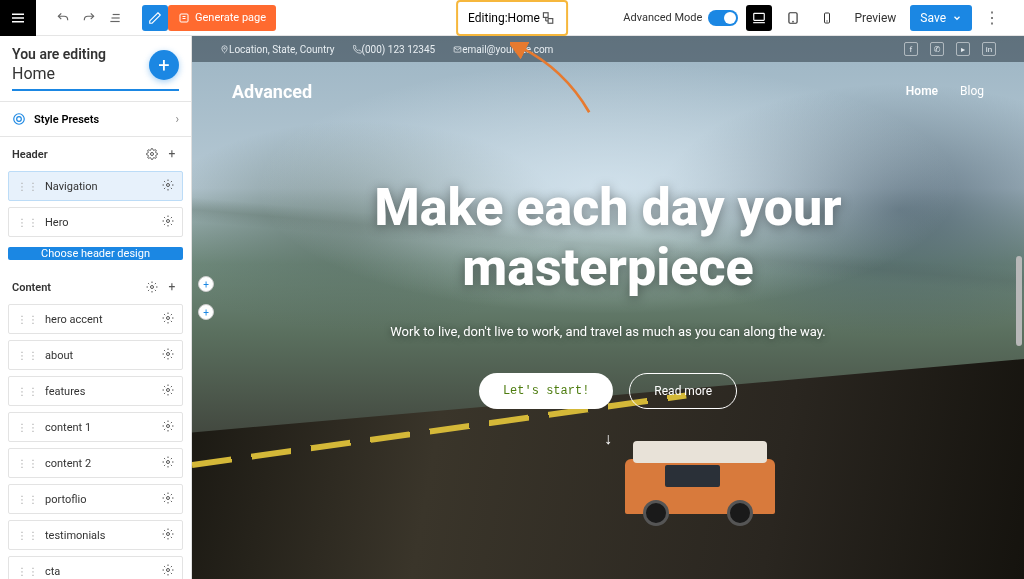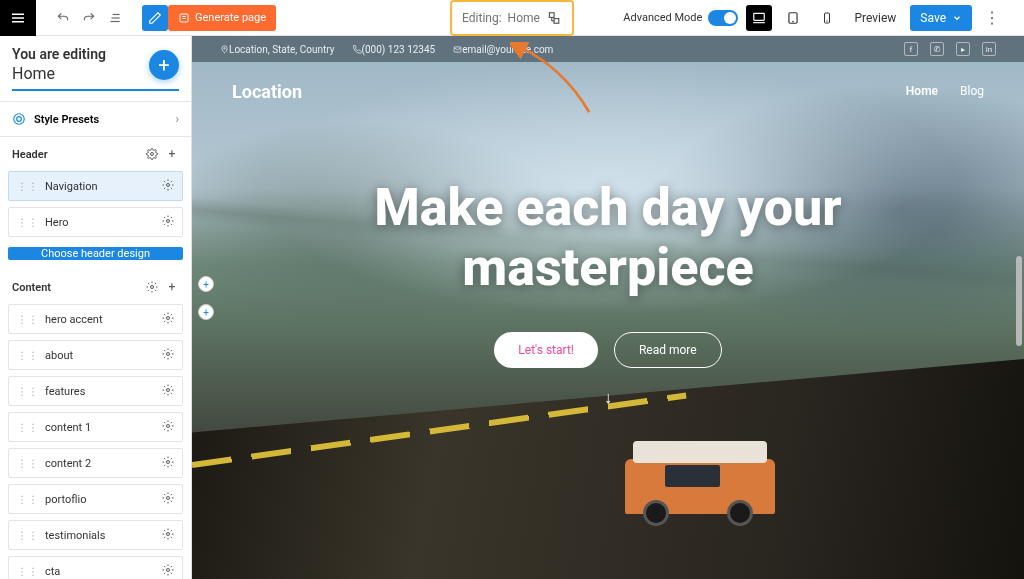--- a/index.html
+++ b/index.html
@@ -5,21 +5,21 @@
 * { box-sizing: border-box; margin: 0; padding: 0; }
 html, body { width: 1024px; height: 579px; font-family: -apple-system, BlinkMacSystemFont, "Segoe UI", Roboto, Arial, sans-serif; overflow: hidden; background: #f5f5f5; }
 .topbar { height: 36px; background: #fff; display: flex; align-items: center; border-bottom: 1px solid #e5e5e5; position: relative; }
 .hamburger { width: 36px; height: 36px; background: #000; display: flex; align-items: center; justify-content: center; cursor: pointer; }
 .hamburger svg { width: 18px; height: 18px; }
 .history-btn { width: 26px; height: 26px; display: flex; align-items: center; justify-content: center; cursor: pointer; color: #666; }
 .history-btn svg { width: 14px; height: 14px; }
 .sq-btn { width: 26px; height: 26px; border-radius: 3px; display: flex; align-items: center; justify-content: center; cursor: pointer; }
 .sq-blue { background: #1b87e3; color: #fff; margin-left: 14px; }
 .generate-btn { height: 26px; background: #ff6a2f; color: #fff; font-size: 11px; padding: 0 10px; border-radius: 3px; display: flex; align-items: center; gap: 5px; cursor: pointer; }
-.editing-pill { position: absolute; left: 50%; transform: translateX(-50%); height: 32px; border: 2px solid #f6b73c; border-radius: 4px; display: flex; align-items: center; padding: 16px 10px; gap: 6px; font-size: 12px; color: #737373; }
+.editing-pill { position: absolute; left: 50%; transform: translateX(-50%); height: 32px; border: 2px solid #f6b73c; border-radius: 4px; display: flex; align-items: center; padding: 16px 10px; gap: 0; font-size: 12px; color: #000000; }
 .editing-pill .pages-icon { width: 16px; height: 16px; display: flex; align-items: center; justify-content: center; color: #555; cursor: pointer; }
 .tooltip { position: absolute; top: 40px; left: 50%; transform: translateX(-50%); background: #333; color: #fff; font-size: 10px; padding: 4px 8px; border-radius: 3px; white-space: nowrap; }
 .top-right { margin-left: auto; display: flex; align-items: center; gap: 8px; padding-right: 20px; }
 .adv-mode { display: flex; align-items: center; gap: 6px; font-size: 11px; color: #333; }
 .toggle { width: 30px; height: 16px; background: #1b87e3; border-radius: 8px; position: relative; cursor: pointer; }
 .toggle::after { content: ""; width: 12px; height: 12px; background: #fff; border-radius: 50%; position: absolute; right: 2px; top: 2px; }
 .device-btn { width: 26px; height: 26px; display: flex; align-items: center; justify-content: center; color: #333; cursor: pointer; }
 .device-btn.active { background: #000; color: #fff; border-radius: 3px; }
 .preview { font-size: 12px; color: #333; cursor: pointer; padding: 0 6px; }
 .save-btn { height: 26px; background: #1b87e3; color: #fff; font-size: 12px; padding: 0 10px; border-radius: 3px; display: flex; align-items: center; gap: 6px; cursor: pointer; }
@@ -69,21 +69,21 @@
 .site-nav { position: relative; height: 58px; display: flex; align-items: center; padding: 0 40px; color: #fff; }
 .brand { font-size: 18px; font-weight: 700; }
 .nav-links { margin-left: auto; display: flex; gap: 22px; font-size: 12px; }
 .nav-links span { cursor: pointer; }
 .nav-links .active { font-weight: 600; }
 .hero-content { position: relative; text-align: center; color: #fff; margin-top: 58px; padding: 0 40px; }
 .hero-title { font-size: 52px; font-weight: 800; line-height: 1.15; text-shadow: 0 2px 12px rgba(0,0,0,.4); }
 .hero-sub { font-size: 13px; margin-top: 26px; text-shadow: 0 1px 6px rgba(0,0,0,.5); }
 .hero-btns { margin-top: 34px; display: flex; gap: 16px; justify-content: center; }
 .hero-btn { height: 36px; padding: 0 24px; border-radius: 18px; display: flex; align-items: center; justify-content: center; font-size: 12px; cursor: pointer; }
-.hero-btn.primary { background: #fff; color: #ec4899; }
+.hero-btn.primary { background: #fff; color: #4d7c0f; font-family: Liberation Mono, monospace; }
 .hero-btn.outline { border: 1px solid #fff; color: #fff; }
 .scroll-down { margin: 20px auto 0; color: #fff; font-size: 16px; }
 .arrow-annotation { position: absolute; top: 42px; left: 510px; width: 90px; height: 90px; pointer-events: none; z-index: 50; }
 .scrollbar-v { position: absolute; right: 2px; top: 220px; width: 6px; height: 90px; background: #b8b8b8; border-radius: 3px; }
 .edge-handle { position: absolute; left: 6px; width: 16px; height: 16px; border-radius: 50%; background: #fff; border: 1px solid #ccc; display: flex; align-items: center; justify-content: center; font-size: 10px; color: #1b87e3; cursor: pointer; }
 </style>
 </head>
 <body>
 
 <div class="topbar">
@@ -347,29 +347,30 @@
       </div>
       <div class="social">
         <div class="social-icon">f</div>
         <div class="social-icon">✆</div>
         <div class="social-icon">▸</div>
         <div class="social-icon">in</div>
       </div>
     </div>
 
     <div class="site-nav">
-      <div class="brand">Location</div>
+      <div class="brand">Advanced</div>
       <div class="nav-links">
         <span class="active">Home</span>
         <span>Blog</span>
       </div>
     </div>
 
     <div class="hero-content">
       <div class="hero-title">Make each day your masterpiece</div>
+      <div class="hero-sub">Work to live, don't live to work, and travel as much as you can along the way.</div>
       <div class="hero-btns">
         <div class="hero-btn primary">Let's start!</div>
         <div class="hero-btn outline">Read more</div>
       </div>
       <div class="scroll-down">↓</div>
     </div>
 
     <div class="edge-handle" style="top:240px;">+</div>
     <div class="edge-handle" style="top:268px;">+</div>
     <div class="scrollbar-v"></div>

